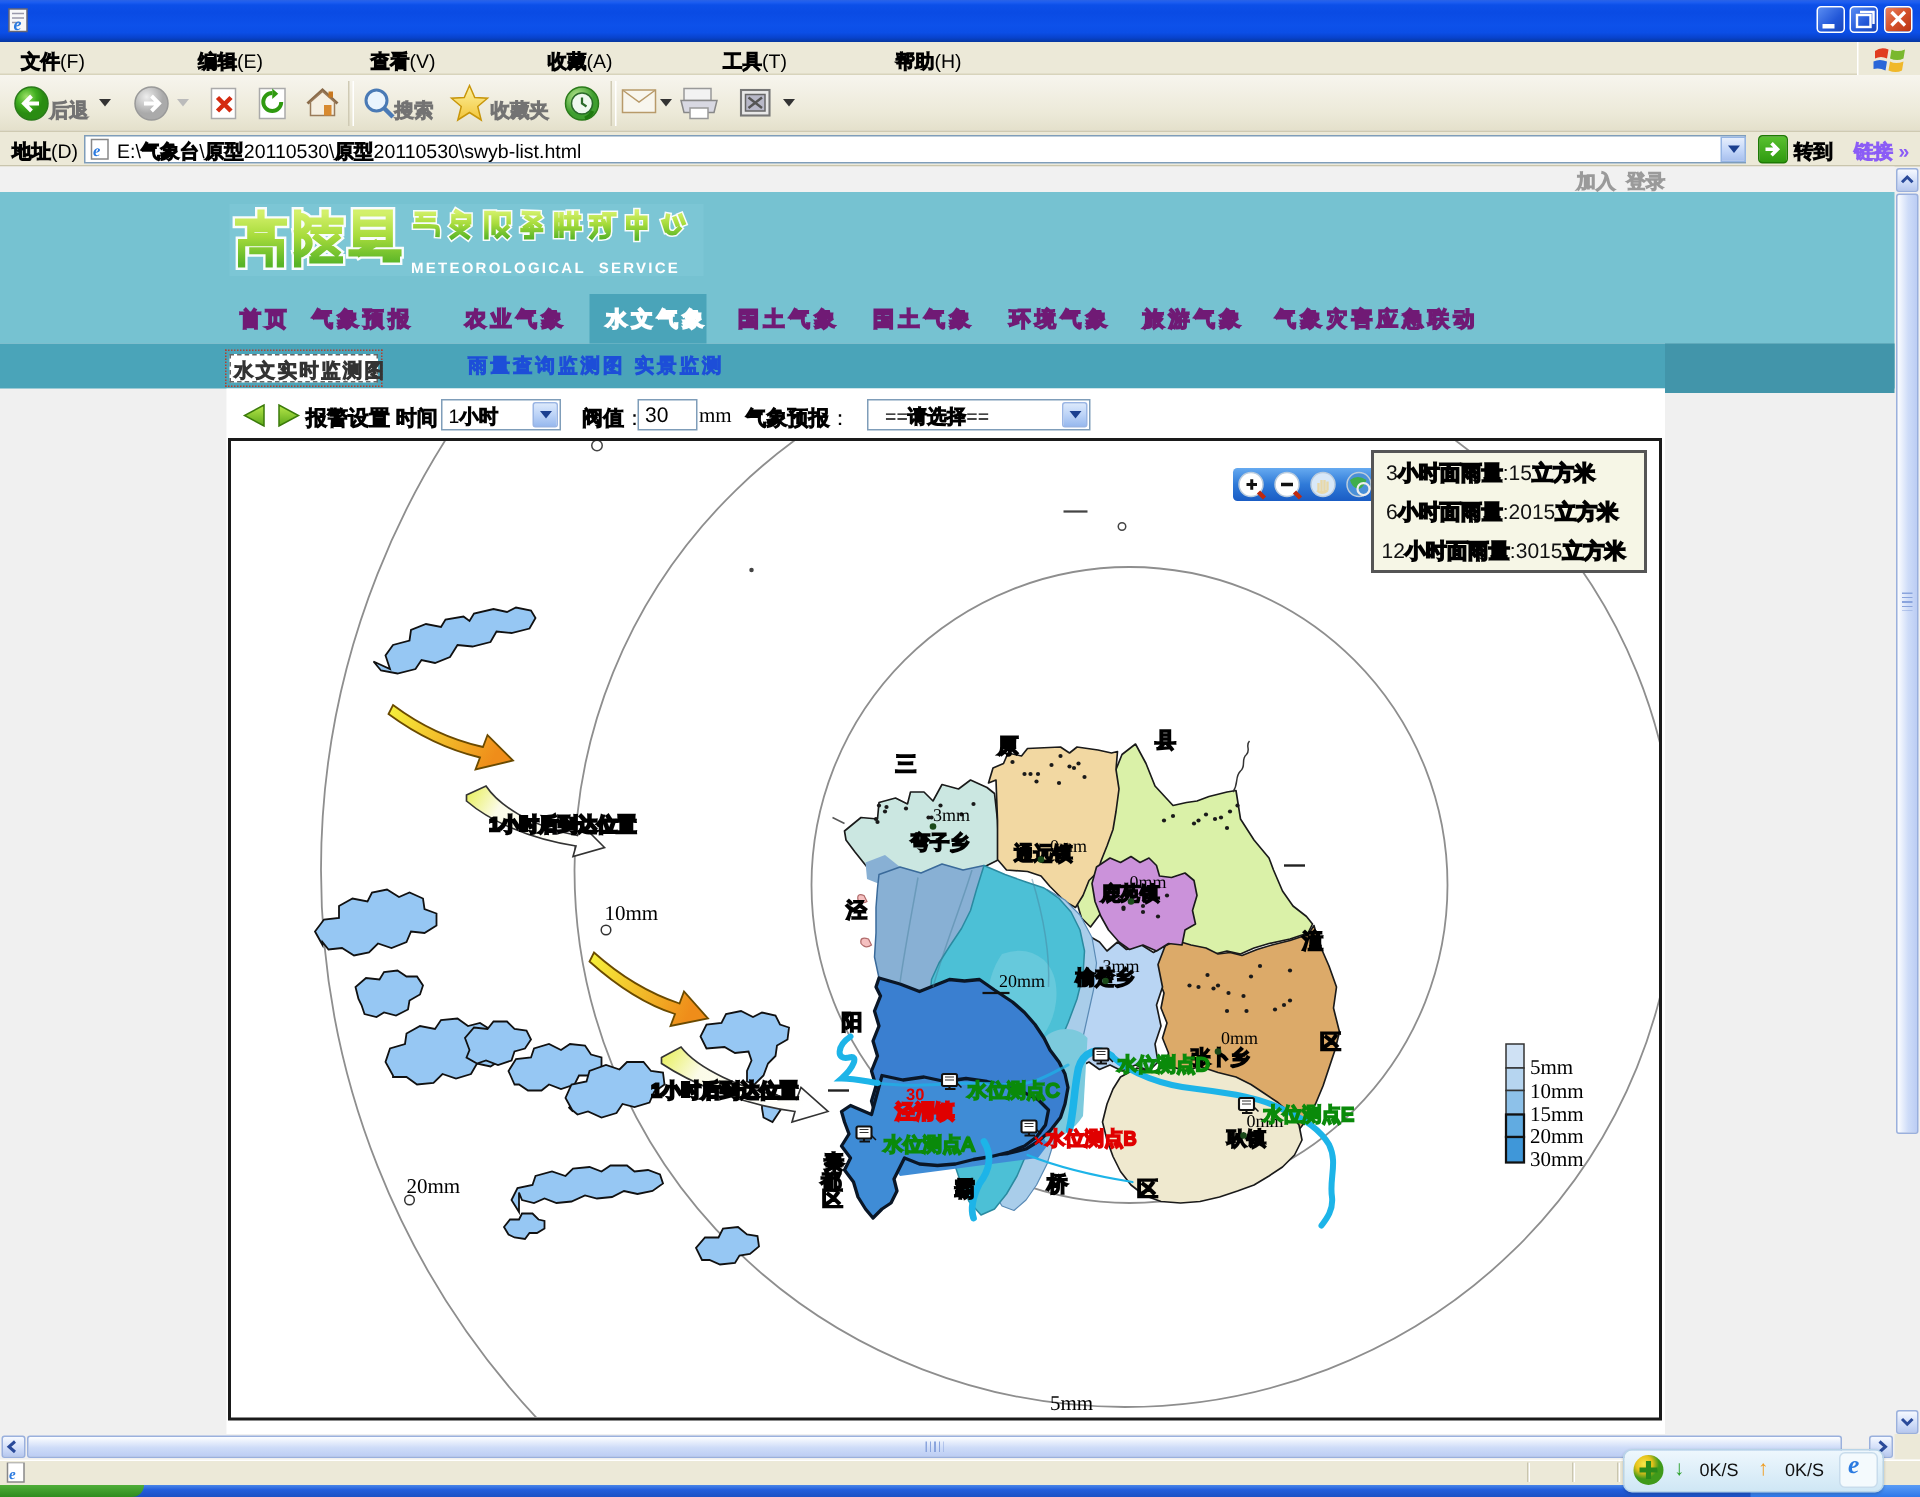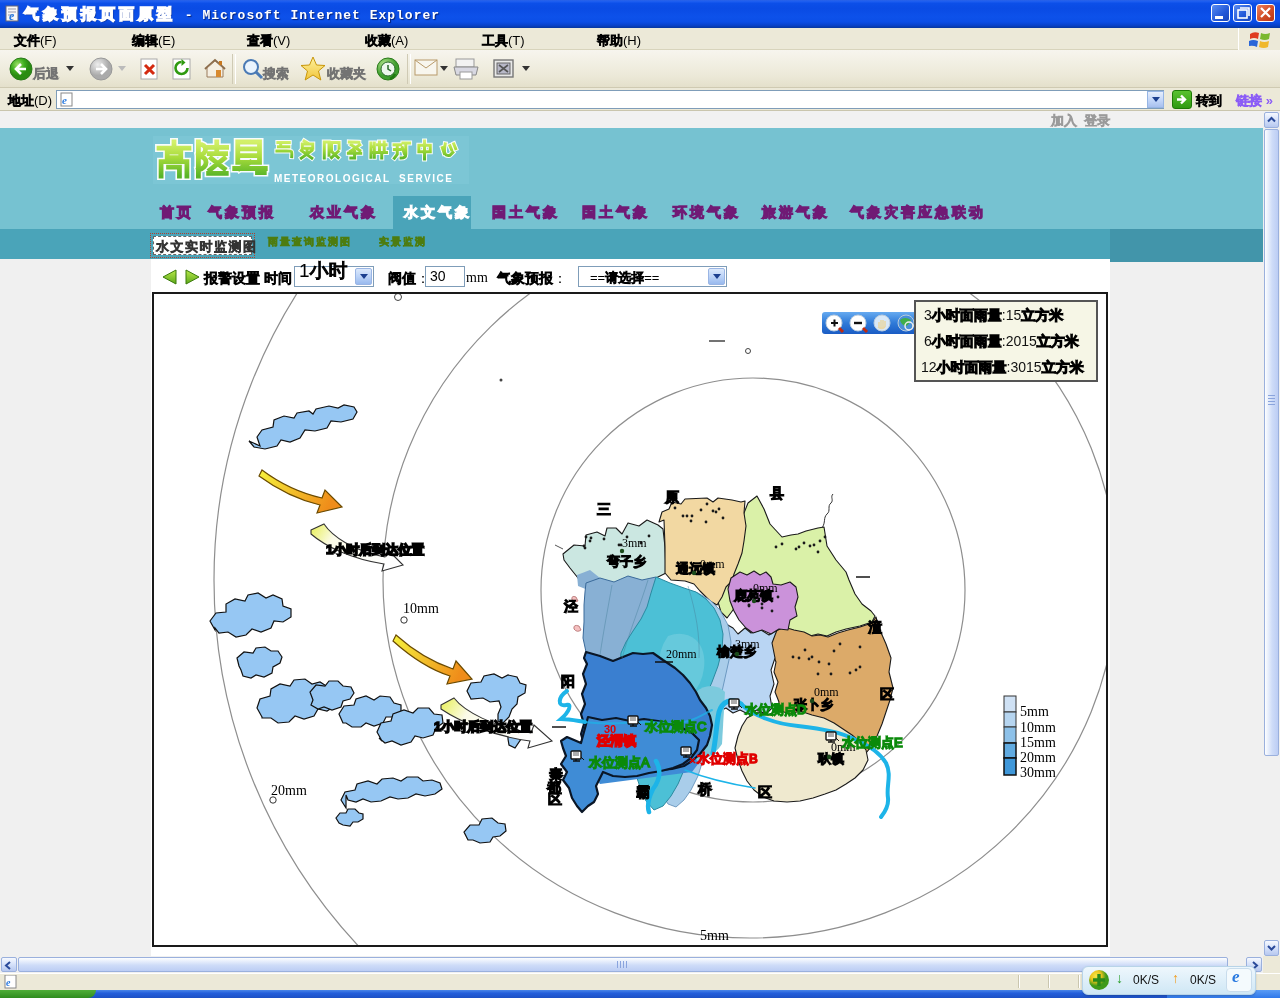--- a/index.html
+++ b/index.html
@@ -30,21 +30,21 @@
 #gobtn{left:1172px;top:90px;width:20px;height:19px;border-radius:3px;background:linear-gradient(180deg,#59c12f,#2f9a10);border:1px solid #1d7a04;box-sizing:border-box;}
 #gotxt{left:1196px;top:92px;font-size:13px;color:#000;}
 #linktxt{left:1236px;top:92px;font-size:13px;color:#8b5cf6;}
 #joinstrip{left:0;top:111px;width:1263px;height:17px;background:#f1f1f1;}
 #jointxt{left:1051px;top:112px;font-size:13px;color:#9a9a9a;}
 #tealhead{left:0;top:128px;width:1263px;height:101px;background:#76c2d1;}
 #navactive{left:393px;top:196px;width:78px;height:33px;background:#4aa4b9;}
 .navitem{top:204px;font-size:14px;color:#701a75;font-weight:bold;letter-spacing:3px;}
 #subnav{left:0;top:229px;width:1263px;height:30px;background:#4aa4b9;}
 #subnav2{left:1110px;top:229px;width:153px;height:33px;background:#4295aa;}
-.subitem{top:235px;font-size:10px;color:#4d7c0f;letter-spacing:2px;}
+.subitem{top:235px;font-size:13px;color:#1d4ed8;letter-spacing:2px;margin-left:44px;}
 #subsel{left:153px;top:236px;width:99px;height:19px;background:#fff;outline:1px dotted #b04030;outline-offset:2px;border:1px dashed #666;box-sizing:border-box;}
 #subseltxt{left:156px;top:238px;font-size:13px;color:#333;letter-spacing:1.5px;}
 #whitecol{left:151px;top:259px;width:959px;height:697px;background:#fff;}
 .ctltxt{top:270px;font-size:14px;color:#000;}
 .xpsel{top:266px;height:21px;background:#fff;border:1px solid #7f9db9;box-sizing:border-box;}
 .xpbtn{top:268px;width:17px;height:17px;background:linear-gradient(180deg,#dce9fb,#bcd3f7 50%,#98b9ee);border:1px solid #9ab5e4;box-sizing:border-box;border-radius:2px;}
 .selarrow{width:0;height:0;border-left:4px solid transparent;border-right:4px solid transparent;border-top:5px solid #1b3f8f;}
 #statusbar{left:0;top:973px;width:1280px;height:17px;background:#ece9d8;border-top:1px solid #fff;box-sizing:border-box;}
 #taskbar{left:0;top:990px;width:1280px;height:8px;background:linear-gradient(180deg,#4a86e8,#235edb 40%,#1c50c4);}
 #taskgreen{left:0;top:990px;width:96px;height:8px;background:linear-gradient(180deg,#4fae38,#2f8c1e);border-radius:0 0 8px 0;}
@@ -54,21 +54,20 @@
 </head>
 <body>
 <div id="page">
 
 <div class="abs" id="titlebar"></div>
 <div class="abs" style="left:4px;top:5px"><svg width="18" height="18">
         <rect x="2" y="1" width="12" height="15" fill="#f8f8f8" stroke="#667"></rect>
         <path d="M4 4 h8 M4 7 h8 M4 10 h5" stroke="#99a" stroke-width="1"></path>
         <text x="5" y="15" font-size="12" fill="#2a7ae0" font-family="Liberation Serif" font-style="italic" font-weight="bold">e</text>
       </svg></div>
-<div class="abs" id="titletxt"><span class="cj2" style="font-size:15px;letter-spacing:4px">气象预报页面原型</span><span style="font-size:13px"> - Microsoft Internet Explorer</span></div>
 <div class="abs winbtn" id="btnmin"><svg width="17" height="16">
         <rect x="3" y="11" width="8" height="3" fill="#fff"></rect>
       </svg></div>
 <div class="abs winbtn" id="btnmax"><svg width="17" height="16">
         <rect x="4" y="5" width="9" height="8" fill="none" stroke="#fff" stroke-width="1.6"></rect>
         <path d="M6 3 h9 v8" fill="none" stroke="#fff" stroke-width="1.6"></path>
       </svg></div>
 <div class="abs winbtn" id="btncls"><svg width="17" height="16">
         <path d="M4 3 L13 12 M13 3 L4 12" stroke="#fff" stroke-width="2.2"></path>
       </svg></div>
@@ -172,20 +171,21 @@
         <path d="M7 7 l9 7 M16 7 l-9 7" stroke="#555" stroke-width="1.6"></path>
       </svg></div>
 <div class="abs" style="left:522px;top:66px;width:0;height:0;border-left:4px solid transparent;border-right:4px solid transparent;border-top:5px solid #333"></div>
 <div class="abs" id="addrbar"></div>
 <div class="abs" id="addrlabel"><span class="cj">地址</span>(D)</div>
 <div class="abs" id="addrinput"></div>
 <div class="abs" style="left:60px;top:92px"><svg width="15" height="15">
         <rect x="1" y="1" width="11" height="13" fill="#fff" stroke="#888"></rect>
         <text x="2" y="12" font-size="11" fill="#2a7ae0" font-family="Liberation Serif" font-style="italic" font-weight="bold">e</text>
       </svg></div>
+<div class="abs" id="addrtext">E:\<span class="cj">气象台</span>\<span class="cj">原型</span>20110530\<span class="cj">原型</span>20110530\swyb-list.html</div>
 <div class="abs" id="addrdrop">
       <div class="selarrow" style="margin:5px auto 0"></div>
     </div>
 <div class="abs" id="gobtn"><svg width="18" height="17">
         <path d="M4 8.5 h7 M8 4.5 l4 4 l-4 4" stroke="#fff" stroke-width="2.4" fill="none"></path>
       </svg></div>
 <div class="abs" id="gotxt"><span class="cj">转到</span></div>
 <div class="abs" id="linktxt"><span class="cj">链接</span> <b>»</b></div>
 <div class="abs" id="joinstrip"></div>
 <div class="abs" id="jointxt"><span class="cj">加入</span>&nbsp;&nbsp;<span class="cj">登录</span></div>
@@ -237,21 +237,21 @@
           <linearGradient id="gar" x1="0" y1="0" x2="0" y2="1">
             <stop offset="0%" stop-color="#b8e84a"></stop>
             <stop offset="100%" stop-color="#5ca81a"></stop>
           </linearGradient>
         </defs>
         <path d="M15 4 v-3 L2 8 l13 7 v-3 h0 v-8 Z" fill="url(#gar)" stroke="#3a7a0a"></path>
         <path d="M25 4 v-3 L38 8 l-13 7 v-3 h0 v-8 Z" fill="url(#gar)" stroke="#3a7a0a"></path>
       </svg></div>
 <div class="abs ctltxt" style="left:204px"><span class="cj">报警设置</span> <span class="cj">时间</span>：</div>
 <div class="abs xpsel" style="left:294px;width:80px"></div>
-<div class="abs" style="left:299px;top:258px;font-size:19px">1<span class="cj">小时</span></div>
+<div class="abs" style="left:299px;top:269px;font-size:13px">1<span class="cj">小时</span></div>
 <div class="abs xpbtn" style="left:355px">
       <div class="selarrow" style="margin:5px auto 0"></div>
     </div>
 <div class="abs ctltxt" style="left:388px"><span class="cj">阀值</span>：</div>
 <div class="abs xpsel" style="left:425px;width:40px"></div>
 <div class="abs" style="left:430px;top:268px;font-size:14px">30</div>
 <div class="abs ctltxt" style="left:466px;font-family:'Liberation Serif',serif">mm</div>
 <div class="abs ctltxt" style="left:497px"><span class="cj">气象预报</span>：</div>
 <div class="abs xpsel" style="left:578px;width:149px"></div>
 <div class="abs" style="left:590px;top:269px;font-size:13px">==<span class="cj">请选择</span>==</div>

